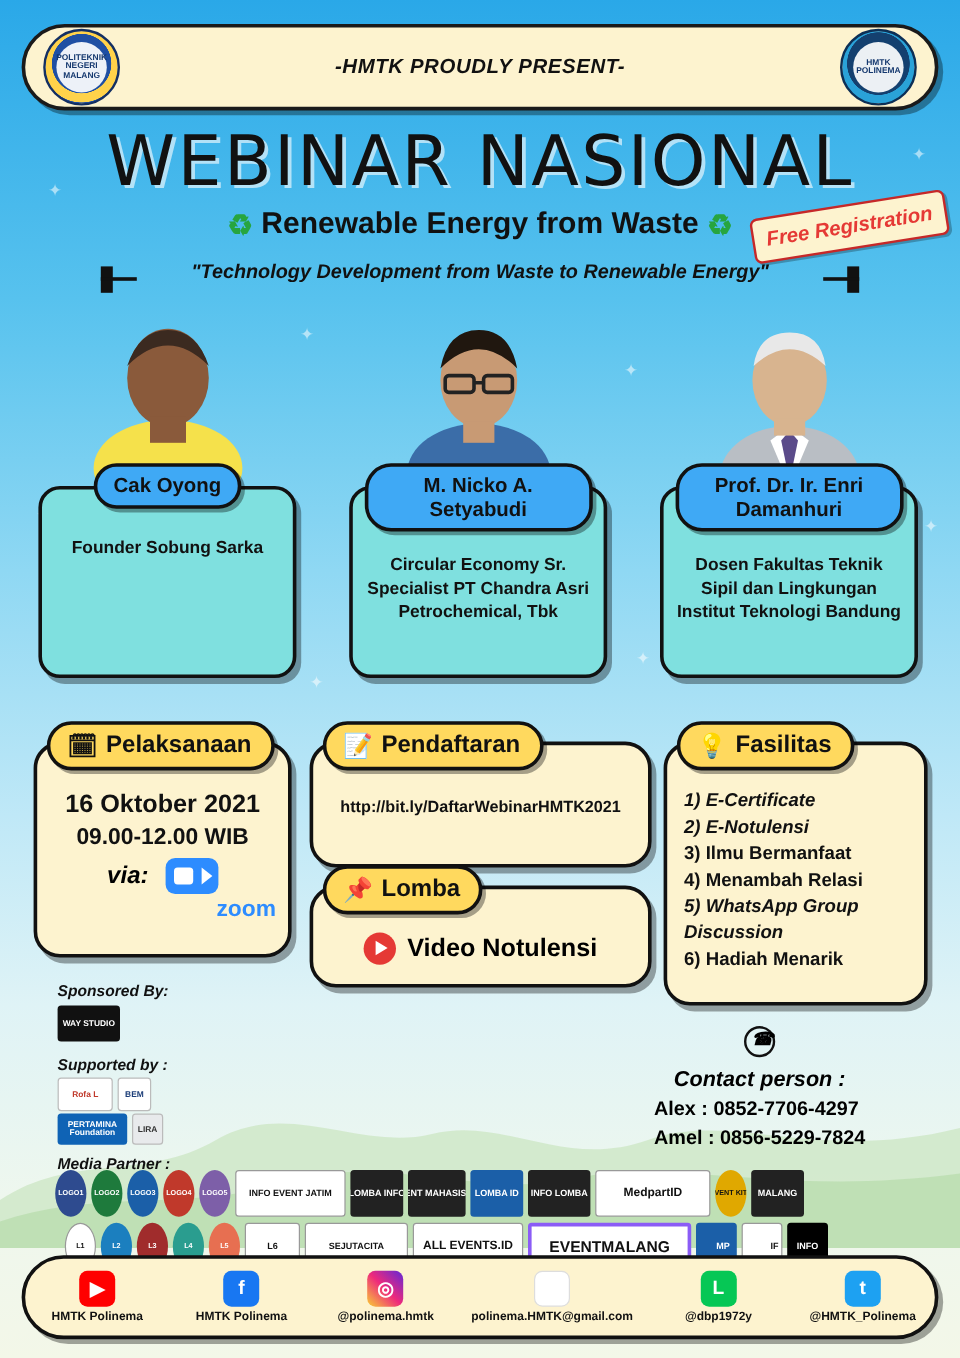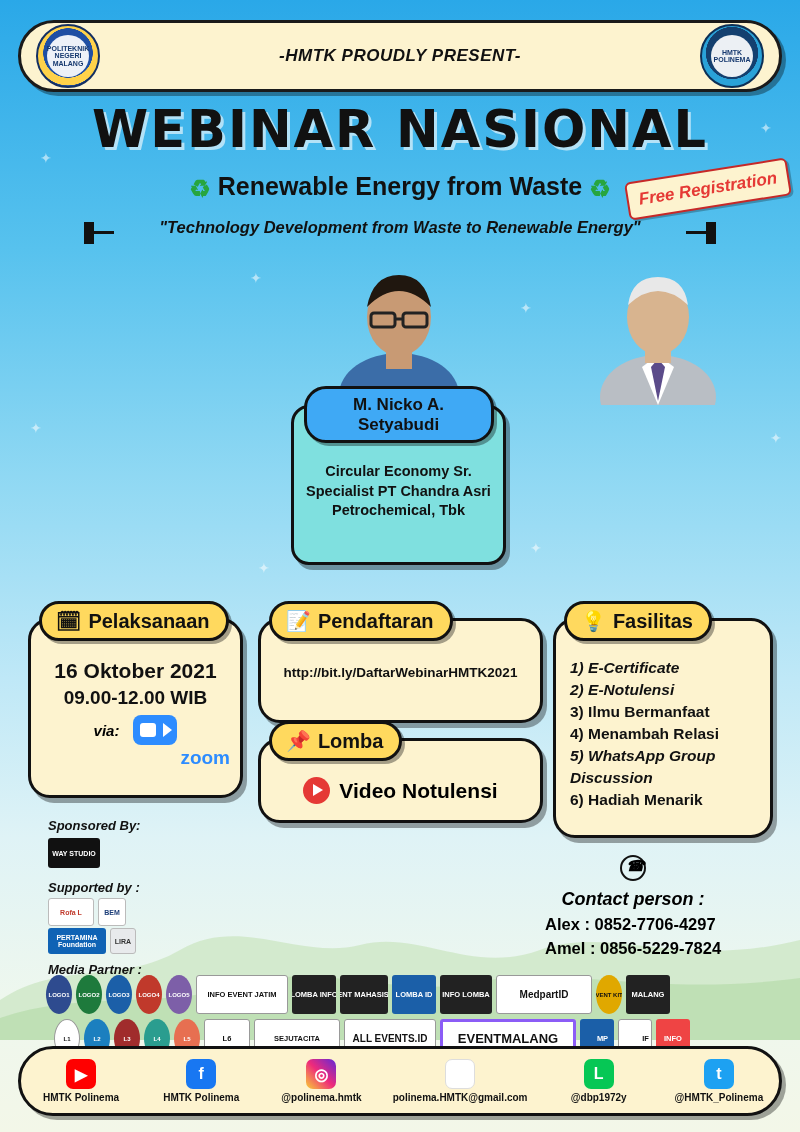--- a/index.html
+++ b/index.html
@@ -27,21 +27,21 @@
     font-size: 6px; line-height: 1.05; color: #fff; font-weight: bold;
   }
   .logo-left { left: 36px; background: radial-gradient(circle at 50% 45%, #1f4fa3 0 55%, #ffd24a 56% 72%, #1f4fa3 73% 100%); border:2px solid #132f63; }
   .logo-right { right: 36px; background: radial-gradient(circle at 50% 45%, #14406f 0 58%, #2aa2d8 59% 76%, #0d2f55 77% 100%); border:2px solid #0d2f55;}
   .logo-inner { background: rgba(255,255,255,.92); color:#16396f; border-radius:50%; width:42px;height:42px; display:flex;align-items:center;justify-content:center; font-size:7px; padding:2px;}
 
   
   .title {
     position: absolute; top: 100px; width: 100%; text-align: center;
     font-family: "DejaVu Sans", sans-serif;
-    font-size: 51px; font-weight: bold; letter-spacing: 2px; color: #111;
+    font-size: 58px; font-weight: normal; letter-spacing: 2px; color: #111;
     text-shadow: 3px 3px 0 rgba(255,255,255,.6);
   }
   .subtitle {
     position: absolute; top: 172px; width: 100%; text-align: center;
     font-size: 25px; font-weight: bold; color: #111;
   }
   .recycle { color: #27a53f; font-size: 24px; vertical-align: -2px; }
   .quote {
     position: absolute; top: 218px; width: 100%; text-align: center;
     font-size: 16.5px; font-style: italic; font-weight: bold; color: #111;
@@ -95,21 +95,21 @@
     display: flex; align-items: center; gap: 7px; white-space: nowrap;
   }
   .pelaksanaan { left: 28px; top: 618px; width: 215px; height: 180px; }
   .pendaftaran { left: 258px; top: 618px; width: 285px; height: 105px; }
   .lomba      { left: 258px; top: 738px; width: 285px; height: 85px; }
   .fasilitas  { left: 553px; top: 618px; width: 220px; height: 220px; }
 
   .pel-body { padding: 38px 10px 10px; text-align: center; }
   .pel-date { font-size: 21px; font-weight: bold; color: #111; }
   .pel-time { font-size: 19px; font-weight: bold; color: #111; margin-top: 4px;}
-  .pel-via { font-size: 15px; font-style: italic; font-weight: bold; margin-top: 6px; display:flex; align-items:center; justify-content:center; gap:14px;}
+  .pel-via { font-size: 20px; font-style: italic; font-weight: bold; margin-top: 6px; display:flex; align-items:center; justify-content:center; gap:14px;}
   .zoom-badge { width: 44px; height: 30px; background: #2d8cff; border-radius: 8px; position: relative;}
   .zoom-badge:after{content:""; position:absolute; right:5px; top:8px; border-left:9px solid #fff; border-top:7px solid transparent; border-bottom:7px solid transparent;}
   .zoom-badge:before{content:""; position:absolute; left:7px; top:8px; width:16px;height:14px;background:#fff;border-radius:3px;}
   .zoom-word { color:#2d8cff; font-weight:bold; font-size:19px; font-style:normal; margin-top:2px;text-align:right;}
 
   .link-text { padding: 44px 12px 10px; font-size: 13.5px; font-weight: bold; color: #111; text-align:center;}
   .lomba-body { padding: 36px 10px 10px; text-align: center; font-size: 21px; font-weight: bold; display:flex; align-items:center; justify-content:center; gap:9px;}
   .yt-dot { width: 27px; height: 27px; background:#e53935; border-radius:50%; position:relative;}
   .yt-dot:after{content:""; position:absolute; left:10px; top:7px; border-left:10px solid #fff; border-top:6.5px solid transparent; border-bottom:6.5px solid transparent;}
 
@@ -190,20 +190,34 @@
 <div class="quote">"Technology Development from Waste to Renewable Energy"</div>
 <div class="quote-rule rule-l" style="background:#111;"></div>
 <div class="quote-rule rule-r" style="background:#111;"></div>
 <div class="quote-rule rule-line-l" style="background:#111;"></div>
 <div class="quote-rule rule-line-r" style="background:#111;"></div>
 
 <div class="free-badge">Free Registration</div>
 
 <div class="speakers">
 
+  <div class="speaker sp1">
+    <div class="photo">
+      <svg width="170" height="150" viewBox="0 0 170 150">
+        <ellipse cx="85" cy="135" rx="62" ry="40" fill="#f5e14b"></ellipse>
+        <ellipse cx="85" cy="60" rx="34" ry="41" fill="#8a5a3b"></ellipse>
+        <path d="M51,50 q34,-34 68,0 q-10,-30 -34,-30 q-24,0 -34,30z" fill="#3b2a20"></path>
+        <rect x="70" y="92" width="30" height="22" fill="#8a5a3b"></rect>
+      </svg>
+    </div>
+    <div class="card" style="min-height:160px;">
+      <div class="name-pill">Cak Oyong</div>
+      <div class="role">Founder Sobung Sarka</div>
+    </div>
+  </div>
 
   <div class="speaker sp2">
     <div class="photo">
       <svg width="170" height="150" viewBox="0 0 170 150">
         <ellipse cx="85" cy="140" rx="60" ry="42" fill="#3b6da8"></ellipse>
         <ellipse cx="85" cy="62" rx="32" ry="39" fill="#c89a74"></ellipse>
         <path d="M53,52 q32,-32 64,0 q-6,-32 -32,-32 q-26,0 -32,32z" fill="#20170f"></path>
         <rect x="57" y="58" width="24" height="14" rx="3" fill="none" stroke="#222" stroke-width="3"></rect>
         <rect x="89" y="58" width="24" height="14" rx="3" fill="none" stroke="#222" stroke-width="3"></rect>
         <line x1="81" y1="64" x2="89" y2="64" stroke="#222" stroke-width="3"></line>
@@ -219,20 +233,24 @@
   <div class="speaker sp3">
     <div class="photo">
       <svg width="170" height="150" viewBox="0 0 170 150">
         <ellipse cx="85" cy="142" rx="58" ry="42" fill="#b9bec4"></ellipse>
         <path d="M85,100 l-16,12 l16,38 l16,-38z" fill="#ffffff"></path>
         <path d="M85,104 l-7,8 l7,34 l7,-34z" fill="#5b4b8a"></path>
         <ellipse cx="85" cy="62" rx="31" ry="38" fill="#d8b48f"></ellipse>
         <path d="M55,50 q30,-28 60,0 q-4,-28 -30,-28 q-26,0 -30,28z" fill="#e8e8e8"></path>
         <rect x="72" y="94" width="26" height="14" fill="#d8b48f"></rect>
       </svg>
+    </div>
+    <div class="card" style="min-height:160px;">
+      <div class="name-pill two">Prof. Dr. Ir. Enri Damanhuri</div>
+      <div class="role" style="margin-top:14px;">Dosen Fakultas Teknik Sipil dan Lingkungan Institut Teknologi Bandung</div>
     </div>
   </div>
 </div>
 
 <div class="box pelaksanaan">
   <div class="box-title">
     <span>🗓</span>
     <span>Pelaksanaan</span>
   </div>
   <div class="pel-body">
@@ -321,21 +339,21 @@
     <span class="mp circle" style="background:#1b7fbf;">L2</span>
     <span class="mp circle" style="background:#a02c2c;">L3</span>
     <span class="mp circle" style="background:#2a9d8f;">L4</span>
     <span class="mp circle" style="background:#e76f51;">L5</span>
     <span class="mp" style="width:46px;background:#fff;color:#111;border:1px solid #999;">L6</span>
     <span class="mp" style="width:86px;background:#fff;color:#111;border:1px solid #999;">SEJUTACITA</span>
     <span class="mp" style="width:92px;background:#fff;color:#111;border:1px solid #999;font-size:10px;">ALL EVENTS.ID</span>
     <span class="mp" style="width:136px;background:#fff;color:#111;border:3px solid #8b5cf6;font-size:13px;">EVENTMALANG</span>
     <span class="mp" style="width:34px;background:#1b5fa8;padding-left:15px;">MP</span>
     <span class="mp" style="width:34px;background:#fff;color:#111;border:1px solid #999;padding-left:25px;">IF</span>
-    <span class="mp" style="width:34px;background:#ef4444;">INFO</span>
+    <span class="mp" style="width:34px;background:#000000;">INFO</span>
   </div>
 </div>
 
 <div class="footer">
   <div class="soc">
     <div class="ic ic-yt">▶</div>
     <div class="lbl">HMTK Polinema</div>
   </div>
   <div class="soc">
     <div class="ic ic-fb">f</div>

